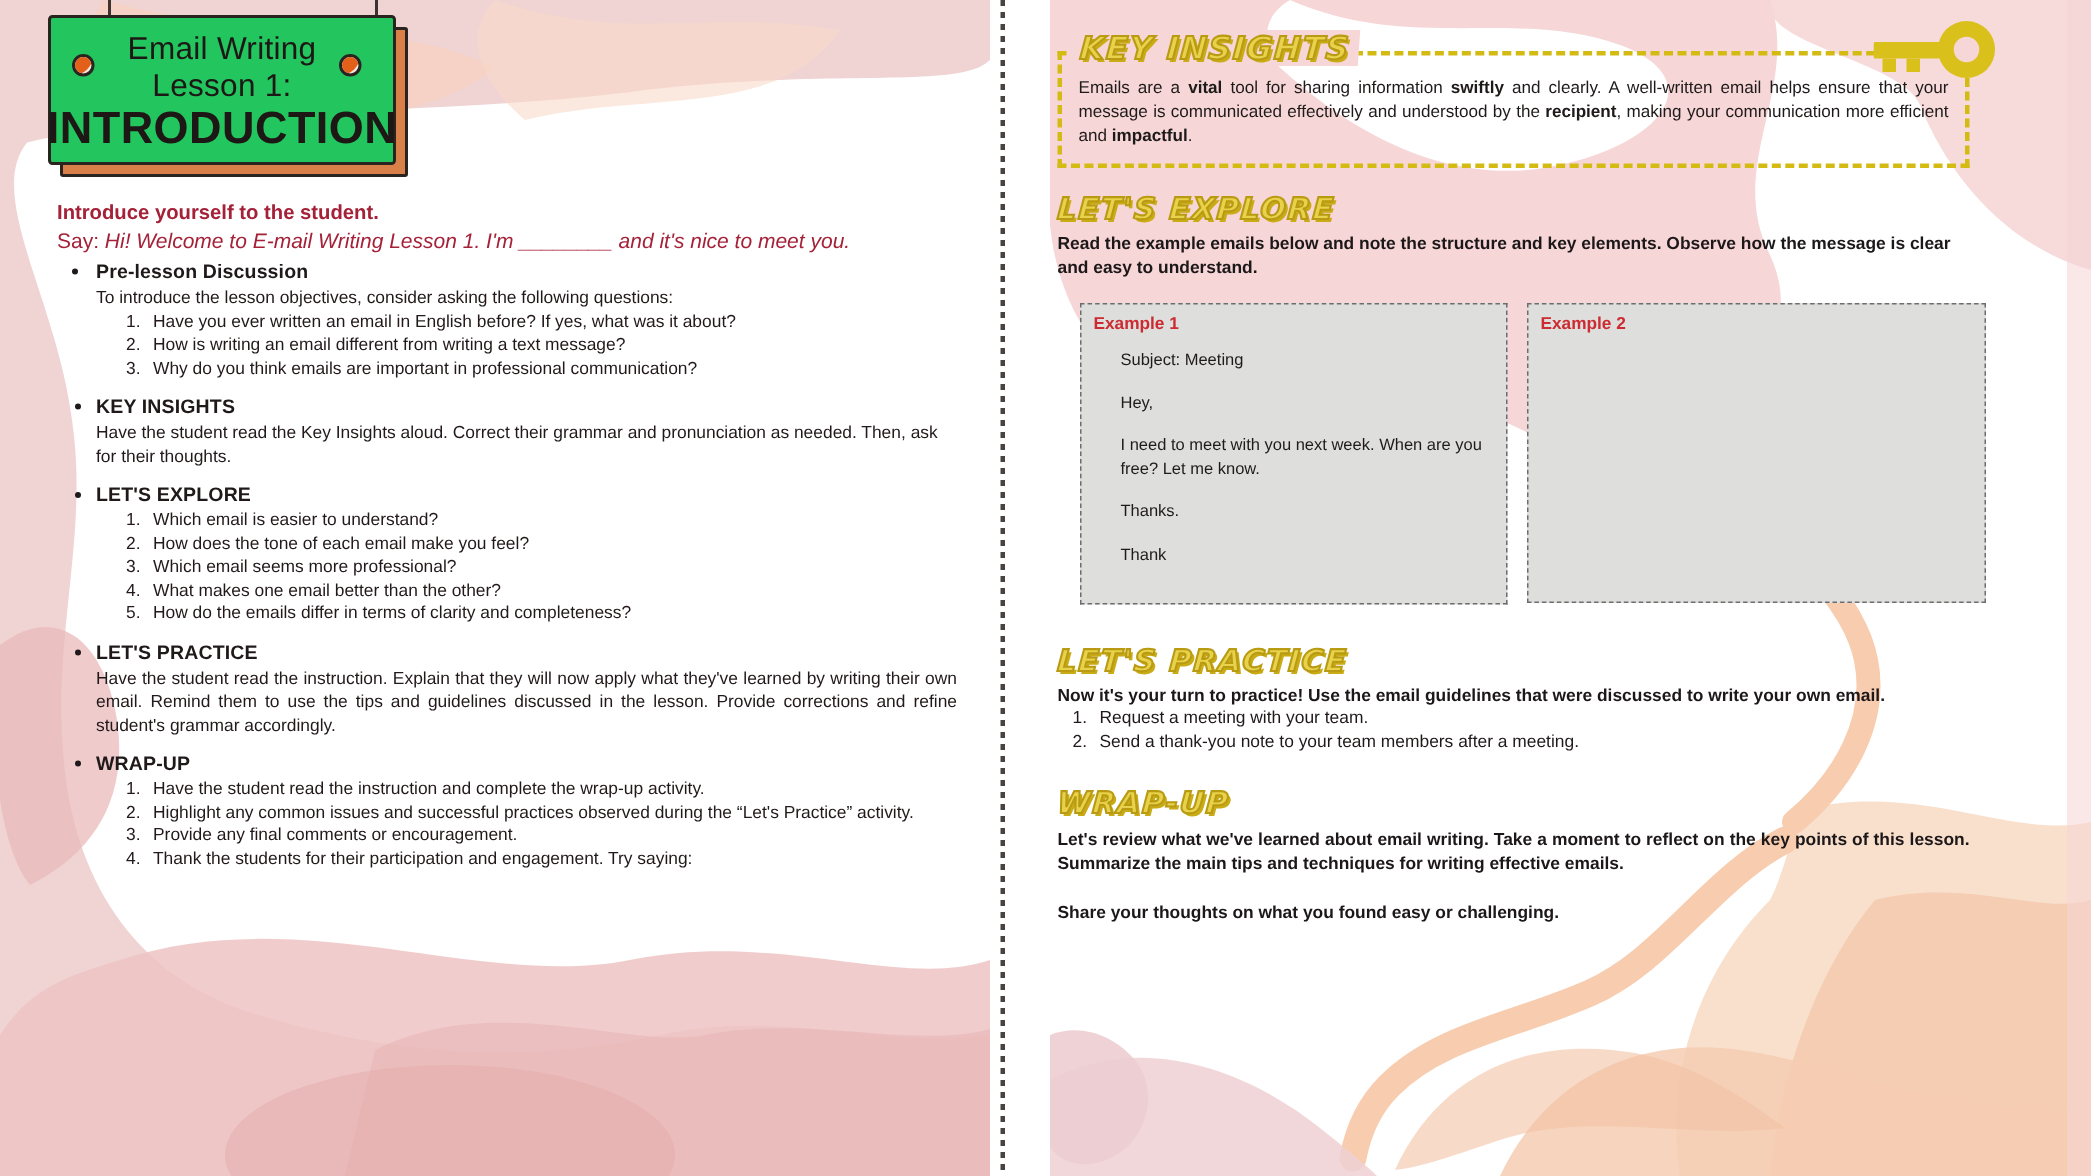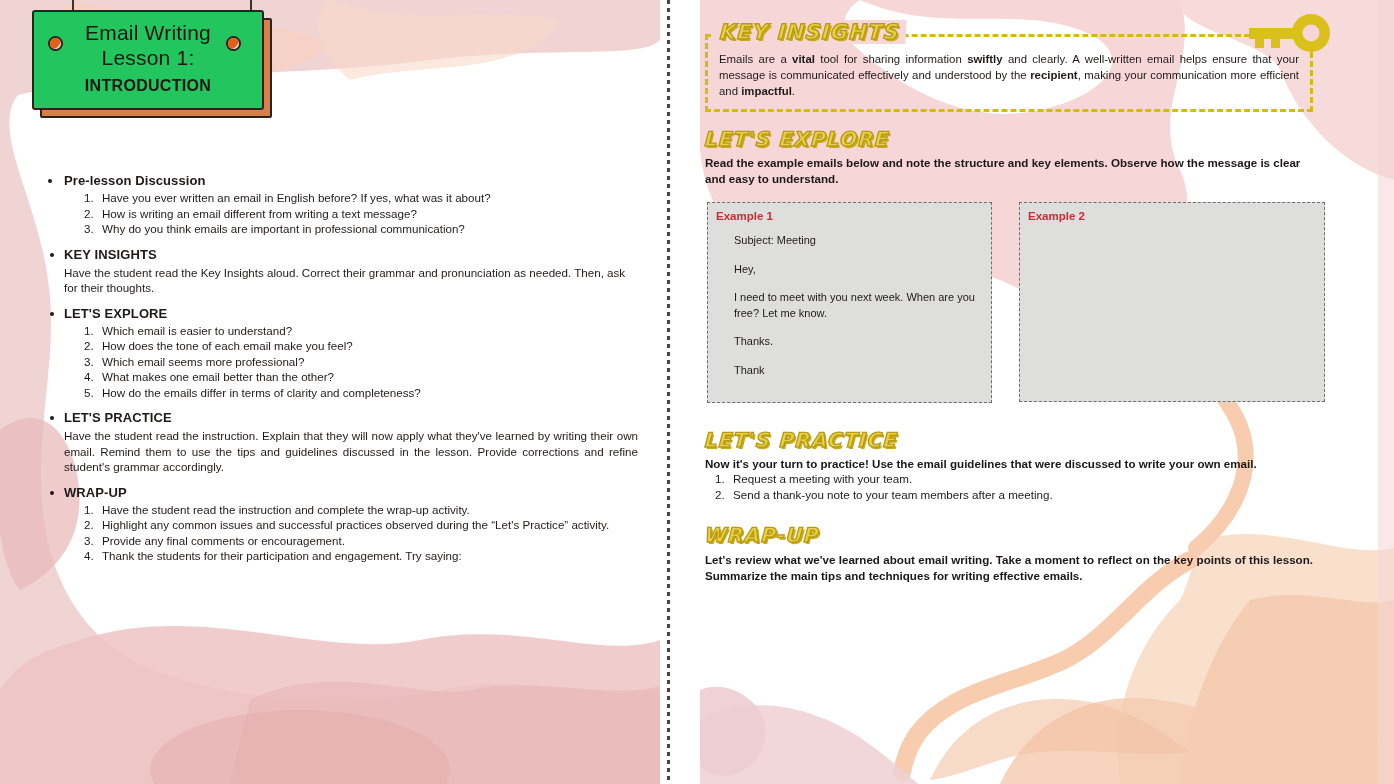--- a/index.html
+++ b/index.html
@@ -39,21 +39,21 @@
     position: absolute; left: 8px; top: 10px; width: 232px; height: 100px;
     background: #d98048; border: 2px solid #2a2420; border-radius: 2px;
   }
   .title-card {
     position: absolute; left: 0; top: 2px; width: 232px; height: 100px;
     background: #22c55e; border: 2.5px solid #2a2420; border-radius: 3px;
     display: flex; flex-direction: column; align-items: center; justify-content: center;
     color: #1d1715;
   }
   .title-line1 { font-size: 21px; line-height: 25px; text-align: center; letter-spacing: .2px; }
-  .title-line2 { font-size: 16px; font-weight: 700; line-height: 28px; margin-top: 2px; letter-spacing: .3px; }
+  .title-line2 { font-size: 30px; font-weight: 700; line-height: 28px; margin-top: 2px; letter-spacing: .3px; }
   .pin {
     position: absolute; top: 24px; width: 15px; height: 15px; border-radius: 50%;
     background: #f4e8dd; border: 2px solid #2a2420; overflow: hidden;
   }
   .pin::after {
     content: ""; position: absolute; left: -1px; top: -1px;
     width: 13px; height: 13px; background: #e2601a;
     border-bottom-right-radius: 13px;
   }
   .pin.l { left: 14px; }
@@ -127,21 +127,21 @@
   .ki-text b { font-weight: 700; }
 
   .key-icon { position: absolute; left: 582px; top: 12px; width: 90px; height: 48px; z-index: 4; }
 
   .le-heading { position: absolute; left: 38px; top: 127px; font-size: 20px; }
   .le-sub {
     position: absolute; left: 38px; top: 155px; width: 608px;
     font-size: 11.6px; font-weight: 700; line-height: 16px; color: #1c1718;
   }
 
-  .ex-row { position: absolute; left: 40px; top: 202px; width: 640px; display: flex; gap: 27px; }
+  .ex-row { position: absolute; left: 53px; top: 202px; width: 640px; display: flex; gap: 13px; }
   .ex-box {
     width: 285px; height: 201px; background: #dededd;
     border: 1.6px dashed #6d6d6d; padding: 6px 10px 8px 8px;
     position: relative;
   }
   .ex-box.two { width: 306px; height: 200px; }
   .ex-title { color: #cc2b32; font-size: 11.5px; font-weight: 700; line-height: 15px; }
   .ex-body { margin: 9px 0 0 18px; font-size: 11px; line-height: 15.5px; color: #1f1b1b; }
   .ex-body p { margin: 0 0 13px 0; }
   .ex-body p:last-child { margin-bottom: 0; }
@@ -227,23 +227,31 @@
       <div class="title-shadow"></div>
       <div class="title-card">
         <div class="title-line1">Email Writing</div>
         <div class="title-line1">Lesson 1:</div>
         <div class="title-line2">INTRODUCTION</div>
         <div class="pin l"></div>
         <div class="pin r"></div>
       </div>
     </div>
 
+    <div class="intro-block">
+      <div class="intro-head">Introduce yourself to the student.</div>
+      <div class="intro-say">
+        <span>Say:</span>
+        <i>Hi! Welcome to E-mail Writing Lesson 1. I'm ________ and it's nice to meet you.</i>
+      </div>
+    </div>
 
     <div class="body-list" id="left-sections">
         <div class="li-bullet">Pre-lesson Discussion</div>
+        <div class="sub-text">To introduce the lesson objectives, consider asking the following questions:</div>
         <ol class="ol">
           <li>Have you ever written an email in English before? If yes, what was it about?</li>
           <li>How is writing an email different from writing a text message?</li>
           <li>Why do you think emails are important in professional communication?</li>
         </ol>
         <div class="li-bullet tight">KEY INSIGHTS</div>
         <div class="sub-text">Have the student read the Key Insights aloud. Correct their grammar and pronunciation as needed. Then, ask for their thoughts.</div>
         <div class="li-bullet tight">LET'S EXPLORE</div>
         <ol class="ol">
           <li>Which email is easier to understand?</li>
@@ -301,14 +309,15 @@
 
     <div class="lp-heading stencil">LET'S PRACTICE</div>
     <div class="lp-sub">Now it's your turn to practice! Use the email guidelines that were discussed to write your own email.</div>
     <ol class="lp-ol" id="lp-list">
         <li>Request a meeting with your team.</li>
         <li>Send a thank-you note to your team members after a meeting.</li>
       </ol>
 
     <div class="wu-heading stencil">WRAP-UP</div>
     <div class="wu-p1">Let's review what we've learned about email writing. Take a moment to reflect on the key points of this lesson. Summarize the main tips and techniques for writing effective emails.</div>
+    <div class="wu-p2">Share your thoughts on what you found easy or challenging.</div>
   </div>
 </div>
 
 </body></html>

